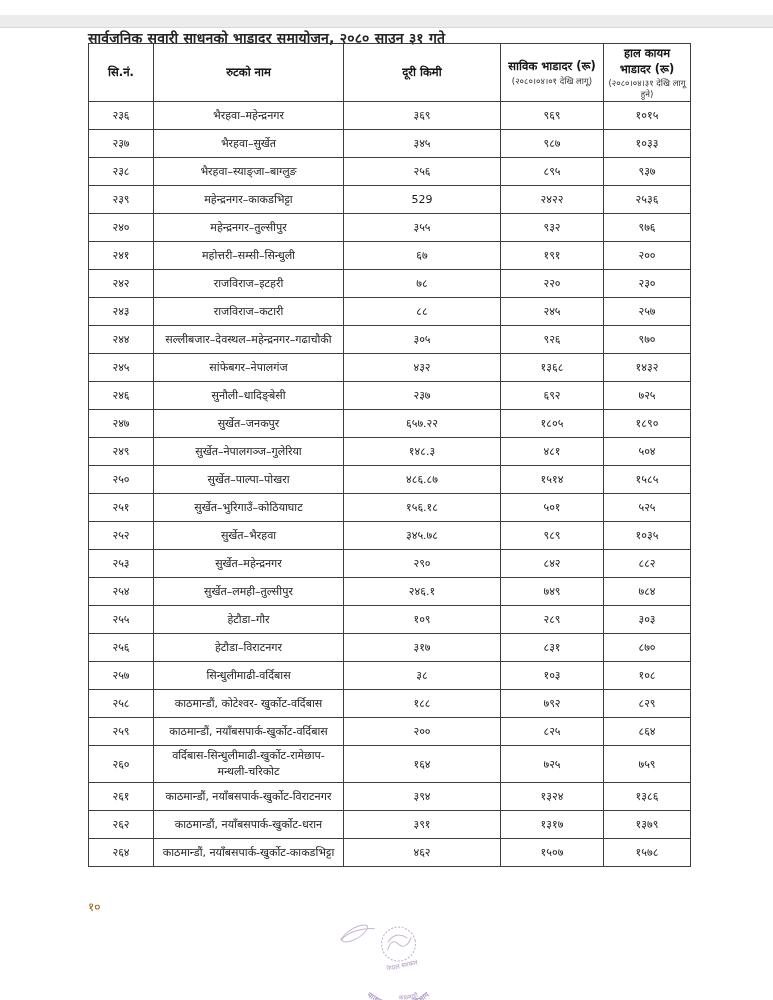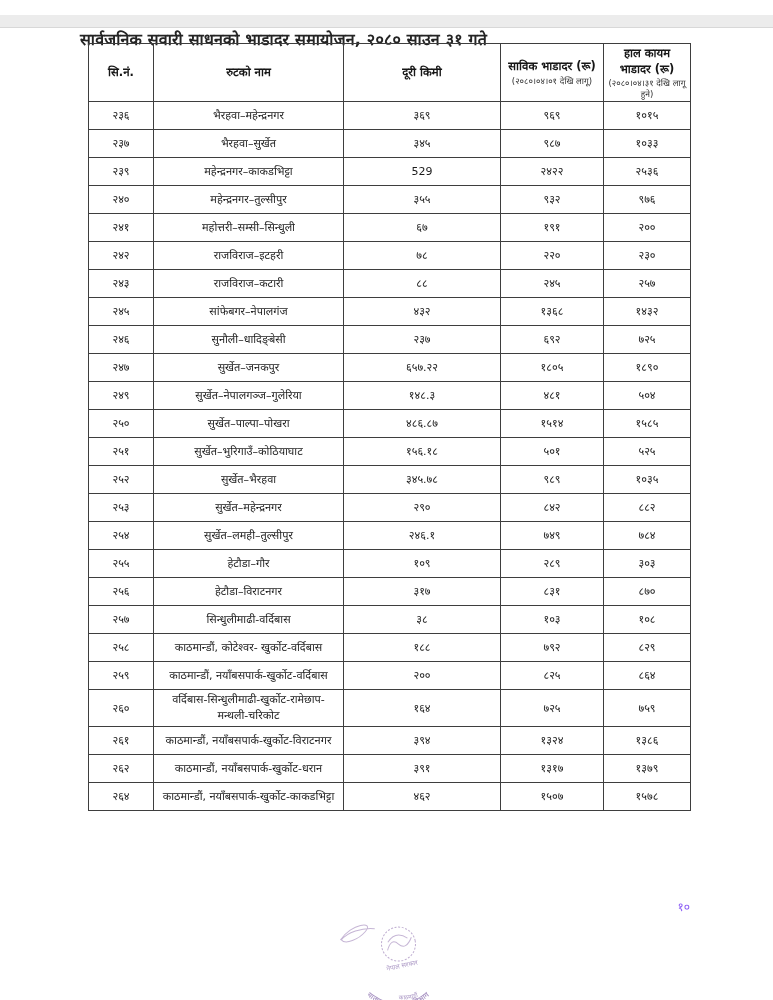--- a/index.html
+++ b/index.html
@@ -21,22 +21,22 @@
     top: 15px;
     left: 0;
     width: 773px;
     height: 12px;
     background: #ececec;
     border-bottom: 1px solid #d8d8d8;
   }
   .doc-title {
     position: absolute;
     top: 28px;
-    left: 80px;
-    font-size: 16px;
+    left: 88px;
+    font-size: 14px;
     font-weight: bold;
     color: #242424;
     letter-spacing: 0.2px;
     white-space: nowrap;
   }
   table.fare-table {
     position: absolute;
     top: 43px;
     left: 88px;
     width: 602px;
@@ -75,23 +75,23 @@
   }
   table.fare-table td.cell-route {
     padding: 2px 6px;
     line-height: 1.45;
   }
   .page-number {
     position: absolute;
     top: 898px;
     left: 88px;
     width: 602px;
-    text-align: right;
+    text-align: left;
     font-size: 12px;
-    color: #8b5cf6;
+    color: #a16207;
   }
   .stamp {
     position: absolute;
     top: 912px;
     left: 325px;
     width: 150px;
     height: 88px;
     opacity: 0.85;
     filter: blur(0.35px);
     pointer-events: none;
@@ -138,20 +138,27 @@
           <td class="cell-new-fare">१०१५</td>
         </tr>
         <tr>
           <td class="cell-sn">२३७</td>
           <td class="cell-route">भैरहवा–सुर्खेत</td>
           <td class="cell-distance">३४५</td>
           <td class="cell-old-fare">९८७</td>
           <td class="cell-new-fare">१०३३</td>
         </tr>
         <tr>
+          <td class="cell-sn">२३८</td>
+          <td class="cell-route">भैरहवा–स्याङ्जा–बाग्लुङ</td>
+          <td class="cell-distance">२५६</td>
+          <td class="cell-old-fare">८९५</td>
+          <td class="cell-new-fare">९३७</td>
+        </tr>
+        <tr>
           <td class="cell-sn">२३९</td>
           <td class="cell-route">महेन्द्रनगर–काकडभिट्टा</td>
           <td class="cell-distance">529</td>
           <td class="cell-old-fare">२४२२</td>
           <td class="cell-new-fare">२५३६</td>
         </tr>
         <tr>
           <td class="cell-sn">२४०</td>
           <td class="cell-route">महेन्द्रनगर–तुल्सीपुर</td>
           <td class="cell-distance">३५५</td>
@@ -171,20 +178,27 @@
           <td class="cell-distance">७८</td>
           <td class="cell-old-fare">२२०</td>
           <td class="cell-new-fare">२३०</td>
         </tr>
         <tr>
           <td class="cell-sn">२४३</td>
           <td class="cell-route">राजविराज–कटारी</td>
           <td class="cell-distance">८८</td>
           <td class="cell-old-fare">२४५</td>
           <td class="cell-new-fare">२५७</td>
+        </tr>
+        <tr>
+          <td class="cell-sn">२४४</td>
+          <td class="cell-route">सल्लीबजार–देवस्थल–महेन्द्रनगर–गढाचौकी</td>
+          <td class="cell-distance">३०५</td>
+          <td class="cell-old-fare">९२६</td>
+          <td class="cell-new-fare">९७०</td>
         </tr>
         <tr>
           <td class="cell-sn">२४५</td>
           <td class="cell-route">सांफेबगर–नेपालगंज</td>
           <td class="cell-distance">४३२</td>
           <td class="cell-old-fare">१३६८</td>
           <td class="cell-new-fare">१४३२</td>
         </tr>
         <tr>
           <td class="cell-sn">२४६</td>

